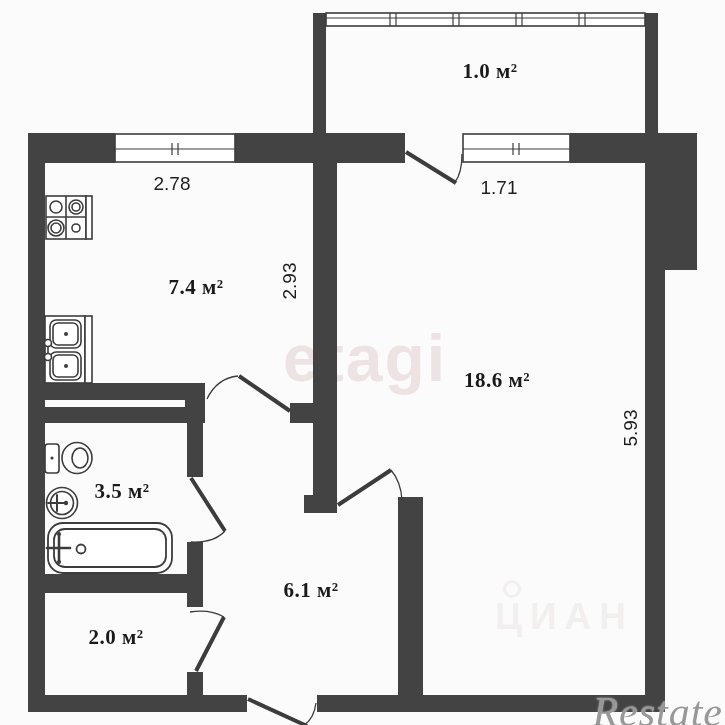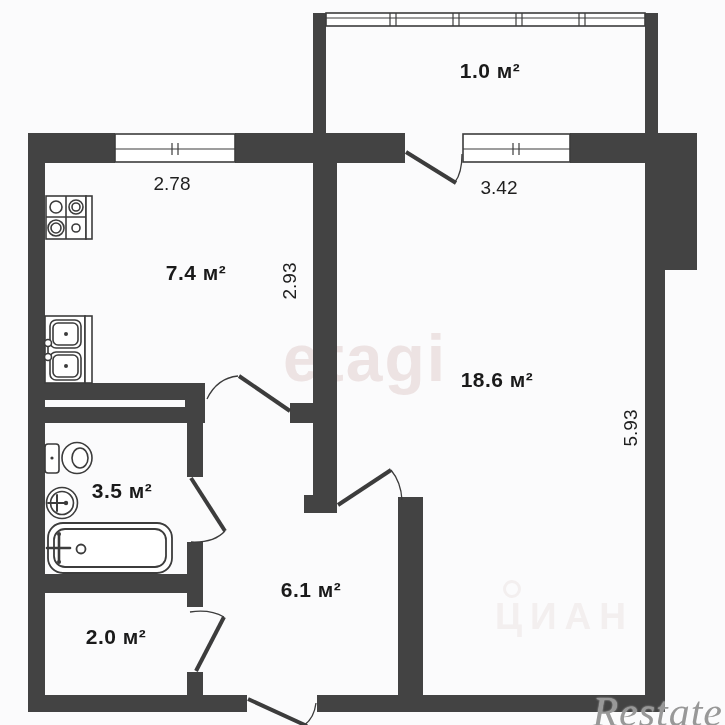--- a/index.html
+++ b/index.html
@@ -3,21 +3,21 @@
 <meta charset="utf-8">
 <style>
   html,body{margin:0;padding:0;}
   #stage{
     position:relative;width:725px;height:725px;background:#fbfbfc;
     overflow:hidden;font-family:"Liberation Sans","DejaVu Sans",sans-serif;
   }
   #stage svg{position:absolute;left:0;top:0;z-index:2;}
   .room-label{
     position:absolute;z-index:3;transform:translate(-50%,-50%);
-    font-size:21px;font-weight:600;color:#1a1a1a;white-space:nowrap;letter-spacing:.5px;
+    font-size:21px;font-weight:600;color:#1a1a1a;white-space:nowrap;letter-spacing:.5px;font-family:Liberation Serif, serif;
   }
   .dim-label{
     position:absolute;z-index:3;transform:translate(-50%,-50%);
     font-size:19px;font-weight:500;color:#1f1f1f;white-space:nowrap;
   }
   .dim-label.vert{transform:translate(-50%,-50%) rotate(-90deg);}
   .wm-etagi{
     position:absolute;z-index:1;left:283px;top:325px;
     font-size:66px;font-weight:bold;letter-spacing:2px;
     color:#ede3e3;line-height:1;
@@ -187,25 +187,25 @@
       <rect x="54" y="529" width="112" height="38" rx="11"></rect>
       <circle cx="81" cy="549" r="4.5"></circle>
       <line x1="59" y1="534" x2="59" y2="562" stroke-width="2.6" stroke-linecap="round"></line>
       <line x1="47" y1="548" x2="70" y2="548" stroke-width="2.6" stroke-linecap="round"></line>
       <circle cx="59" cy="534" r="2" fill="#3c3c3c" stroke="none"></circle>
       <circle cx="59" cy="562" r="2" fill="#3c3c3c" stroke="none"></circle>
     </g>
   </svg>
 
   <div class="room-label" style="left:490px;top:71px">1.0 м²</div>
-  <div class="room-label" style="left:196px;top:273px">7.4 м²</div>
+  <div class="room-label" style="left:196px;top:287px">7.4 м²</div>
   <div class="room-label" style="left:497px;top:380px">18.6 м²</div>
   <div class="room-label" style="left:122px;top:491px">3.5 м²</div>
   <div class="room-label" style="left:311px;top:590px">6.1 м²</div>
   <div class="room-label" style="left:116px;top:637px">2.0 м²</div>
 
   <div class="dim-label" style="left:172px;top:184px">2.78</div>
-  <div class="dim-label" style="left:499px;top:188px">3.42</div>
+  <div class="dim-label" style="left:499px;top:188px">1.71</div>
   <div class="dim-label vert" style="left:290px;top:281px">2.93</div>
   <div class="dim-label vert" style="left:631px;top:428px">5.93</div>
 
   <div class="wm-restate">Restate</div>
 </div>
 
 </body></html>

